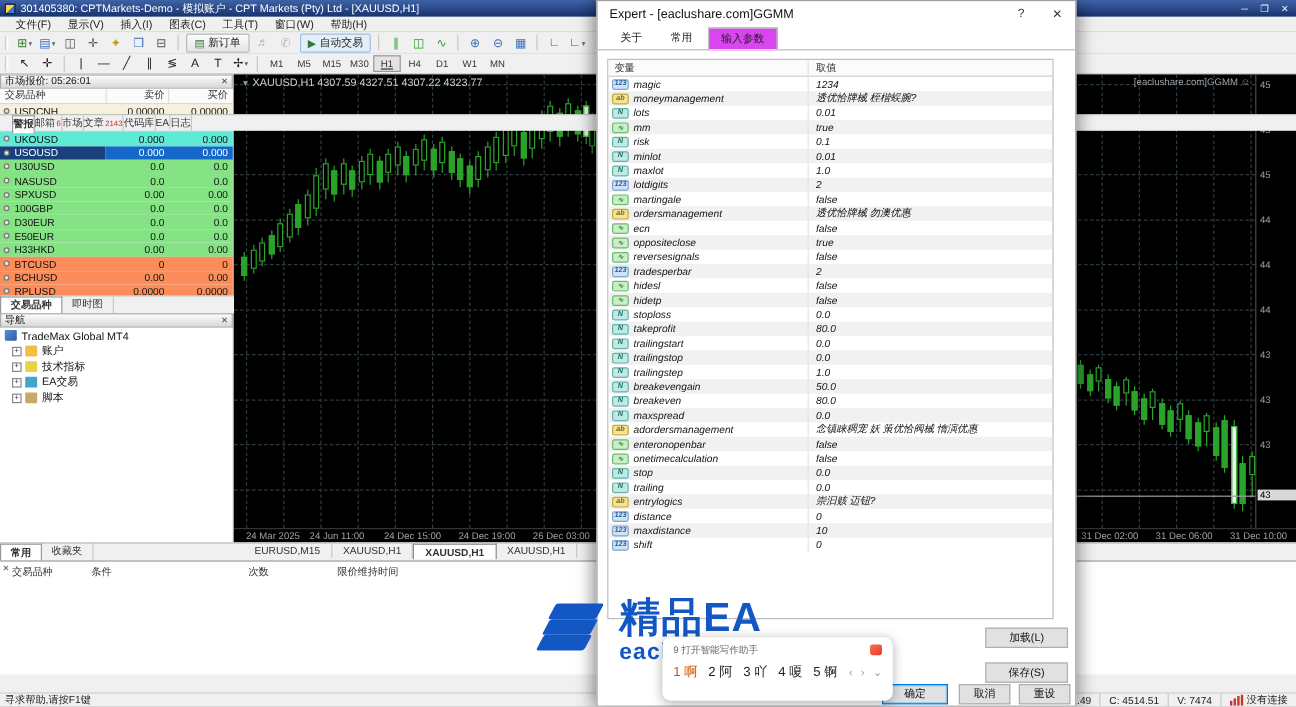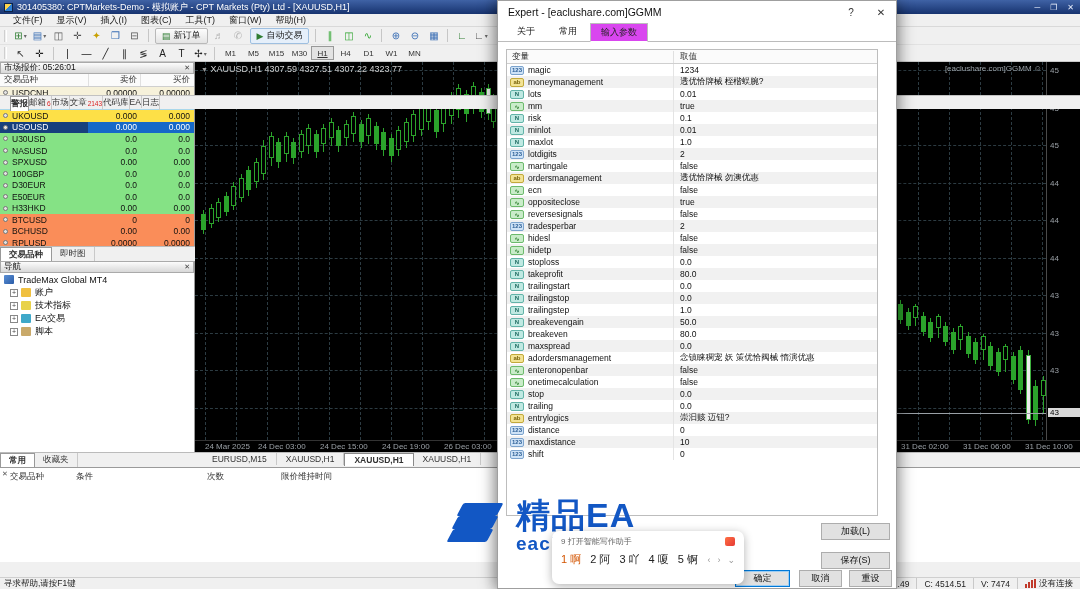--- a/index.html
+++ b/index.html
@@ -43,21 +43,21 @@
     display:flex; align-items:center; font-size:8.5px; color:#111; padding:0 3px; }
   .panel-hd .x { margin-left:auto; font-size:7px; color:#444; }
   #mw { position:absolute; left:0; top:62px; width:195px; height:198px; background:#fff; border-right:1px solid #9a9a9a; }
   #mw-cols { display:flex; height:13px; border-bottom:1px solid #cfcfcf; font-size:8.5px; color:#333; align-items:center; background:#fbfbfb; }
   #mw-cols .c1{ width:88px; padding-left:4px;} #mw-cols .c2{ width:52px; text-align:right; border-left:1px solid #e0e0e0; padding-right:3px;} #mw-cols .c3{ flex:1; text-align:right; border-left:1px solid #e0e0e0; padding-right:4px;}
   .mw-row { display:flex; height:11.55px; align-items:center; font-size:8.5px; color:#111; }
   .mw-sym { width:88px; display:flex; align-items:center; height:100%; }
   .mw-dot { width:5px; height:5px; border-radius:50%; background:#e2e2e2; border:1px solid #777; margin:0 4px 0 3px; flex:none; }
   .mw-b { width:52px; text-align:right; padding-right:3px; height:100%; display:flex; align-items:center; justify-content:flex-end; }
   .mw-a { flex:1; text-align:right; padding-right:4px; height:100%; display:flex; align-items:center; justify-content:flex-end; }
-  .c-cream { background:#f6f1da; } .c-blue { background:#a9d7ea; } .c-steel { background:#fde047; }
+  .c-cream { background:#f6f1da; } .c-blue { background:#a9d7ea; } .c-steel { background:#5eead4; }
   .c-green { background:#85e285; } .c-orange { background:#fa8d59; }
   .c-selected { color:#fff; } .c-selected .mw-sym { background:#17407d; } .c-selected .mw-b,.c-selected .mw-a { background:#1668c8; }
   .ptabs { position:absolute; left:0; width:195px; height:14px; background:#f0f0f0; border-top:1px solid #bbb; display:flex; font-size:8.5px; color:#333; align-items:flex-start; }
   .ptab { padding:1px 8px; border-right:1px solid #c9c9c9; }
   .ptab.active { background:#fff; border:1px solid #999; border-bottom:none; font-weight:bold; }
   #mw-tabs { top:246px; } #nav-tabs { top:452px; }
 
   #nav { position:absolute; left:0; top:261px; width:195px; height:191px; background:#fff; border-right:1px solid #9a9a9a; }
   .tree-row { display:flex; align-items:center; height:13px; font-size:9px; color:#111; padding-left:4px; }
   .tree-plus { width:8px; height:8px; border:1px solid #888; font-size:7px; line-height:6px; text-align:center; color:#444; margin-right:3px; background:#fff; flex:none; }
@@ -113,21 +113,21 @@
     border:1px solid #9f9f9f; box-shadow:-4px 0 14px rgba(0,0,0,.35), 4px 4px 14px rgba(0,0,0,.3); z-index:50; }
   #dlg-title { height:22px; display:flex; align-items:center; font-size:10.5px; color:#111; padding-left:10px; }
   #dlg-ctrl { margin-left:auto; display:flex; gap:0; }
   #dlg-ctrl span { width:30px; text-align:center; font-size:10px; color:#333; }
   #dlg-tabs { display:flex; padding:0 8px; border-bottom:1px solid #bcbcbc; height:19px; align-items:flex-end; font-size:9px; color:#222; }
   .dtab { padding:2px 10px 2px; border:1px solid transparent; margin-right:2px; }
   .dtab.active { border:1px solid #bcbcbc; border-bottom:1px solid #fff; background:#d946ef; position:relative; top:1px; font-weight:normal; }
   #ptable { position:absolute; left:8px; top:48px; width:372px; height:467px; border:1px solid #bdbdbd; background:#fff; overflow:hidden; }
   #phead { display:flex; height:14px; border-bottom:1px solid #cfcfcf; background:#fbfbfb; font-size:8.5px; color:#333; align-items:center; }
   #phead .h1 { width:166px; padding-left:5px; } #phead .h2 { flex:1; padding-left:6px; border-left:1px solid #e0e0e0; }
-  .prow { display:flex; height:12px; align-items:center; font-size:8.5px; color:#111; }
+  .prow { display:flex; height:12px; align-items:center; font-size:8.5px; color:#111;font-style:italic; }
   .prow:nth-child(even) { background:#f1f1f1; }
   .pname { width:166px; display:flex; align-items:center; height:100%; overflow:hidden; white-space:nowrap; }
   .pval { flex:1; padding-left:6px; border-left:1px solid #e4e4e4; height:100%; display:flex; align-items:center; overflow:hidden; white-space:nowrap; }
   .picon { width:14px; height:9px; border-radius:2px; font-size:6px; font-weight:bold; display:flex; align-items:center; justify-content:center; margin:0 4px 0 3px; flex:none; }
   .t-int { background:#cfe3f7; border:1px solid #7ba3cd; color:#2a5d94; }
   .t-str { background:#f3e394; border:1px solid #c2a93a; color:#7a650e; }
   .t-dbl { background:#bfe9e2; border:1px solid #62b3a8; color:#1f6d62; }
   .t-bool { background:#c9ecc9; border:1px solid #6cba6c; color:#2a7c2a; }
   .dbtn { position:absolute; border:1px solid #adadad; background:#e1e1e1; font-size:9px; color:#111;
     display:flex; align-items:center; justify-content:center; }
@@ -706,21 +706,21 @@
           <span class="ptick" style="top: 154px;">44</span>
           <span class="ptick" style="top: 192px;">44</span>
           <span class="ptick" style="top: 229px;">43</span>
           <span class="ptick" style="top: 267px;">43</span>
           <span class="ptick" style="top: 304px;">43</span>
           <div id="ptag" style="top: 346px;">43</div>
         </div>
     </div>
     <div id="taxis">
         <span class="tlab" style="left: 10px;">24 Mar 2025</span>
-        <span class="tlab" style="left: 63px;">24 Dec 03:00</span>
+        <span class="tlab" style="left: 63px;">24 Jun 11:00</span>
         <span class="tlab" style="left: 125px;">24 Dec 15:00</span>
         <span class="tlab" style="left: 187px;">24 Dec 19:00</span>
         <span class="tlab" style="left: 249px;">26 Dec 03:00</span>
         <span class="tlab" style="left: 706px;">31 Dec 02:00</span>
         <span class="tlab" style="left: 768px;">31 Dec 06:00</span>
         <span class="tlab" style="left: 830px;">31 Dec 10:00</span>
       </div>
   </div>
   <div id="chart-tabs">
       <span class="ctab">EURUSD,M15</span>

